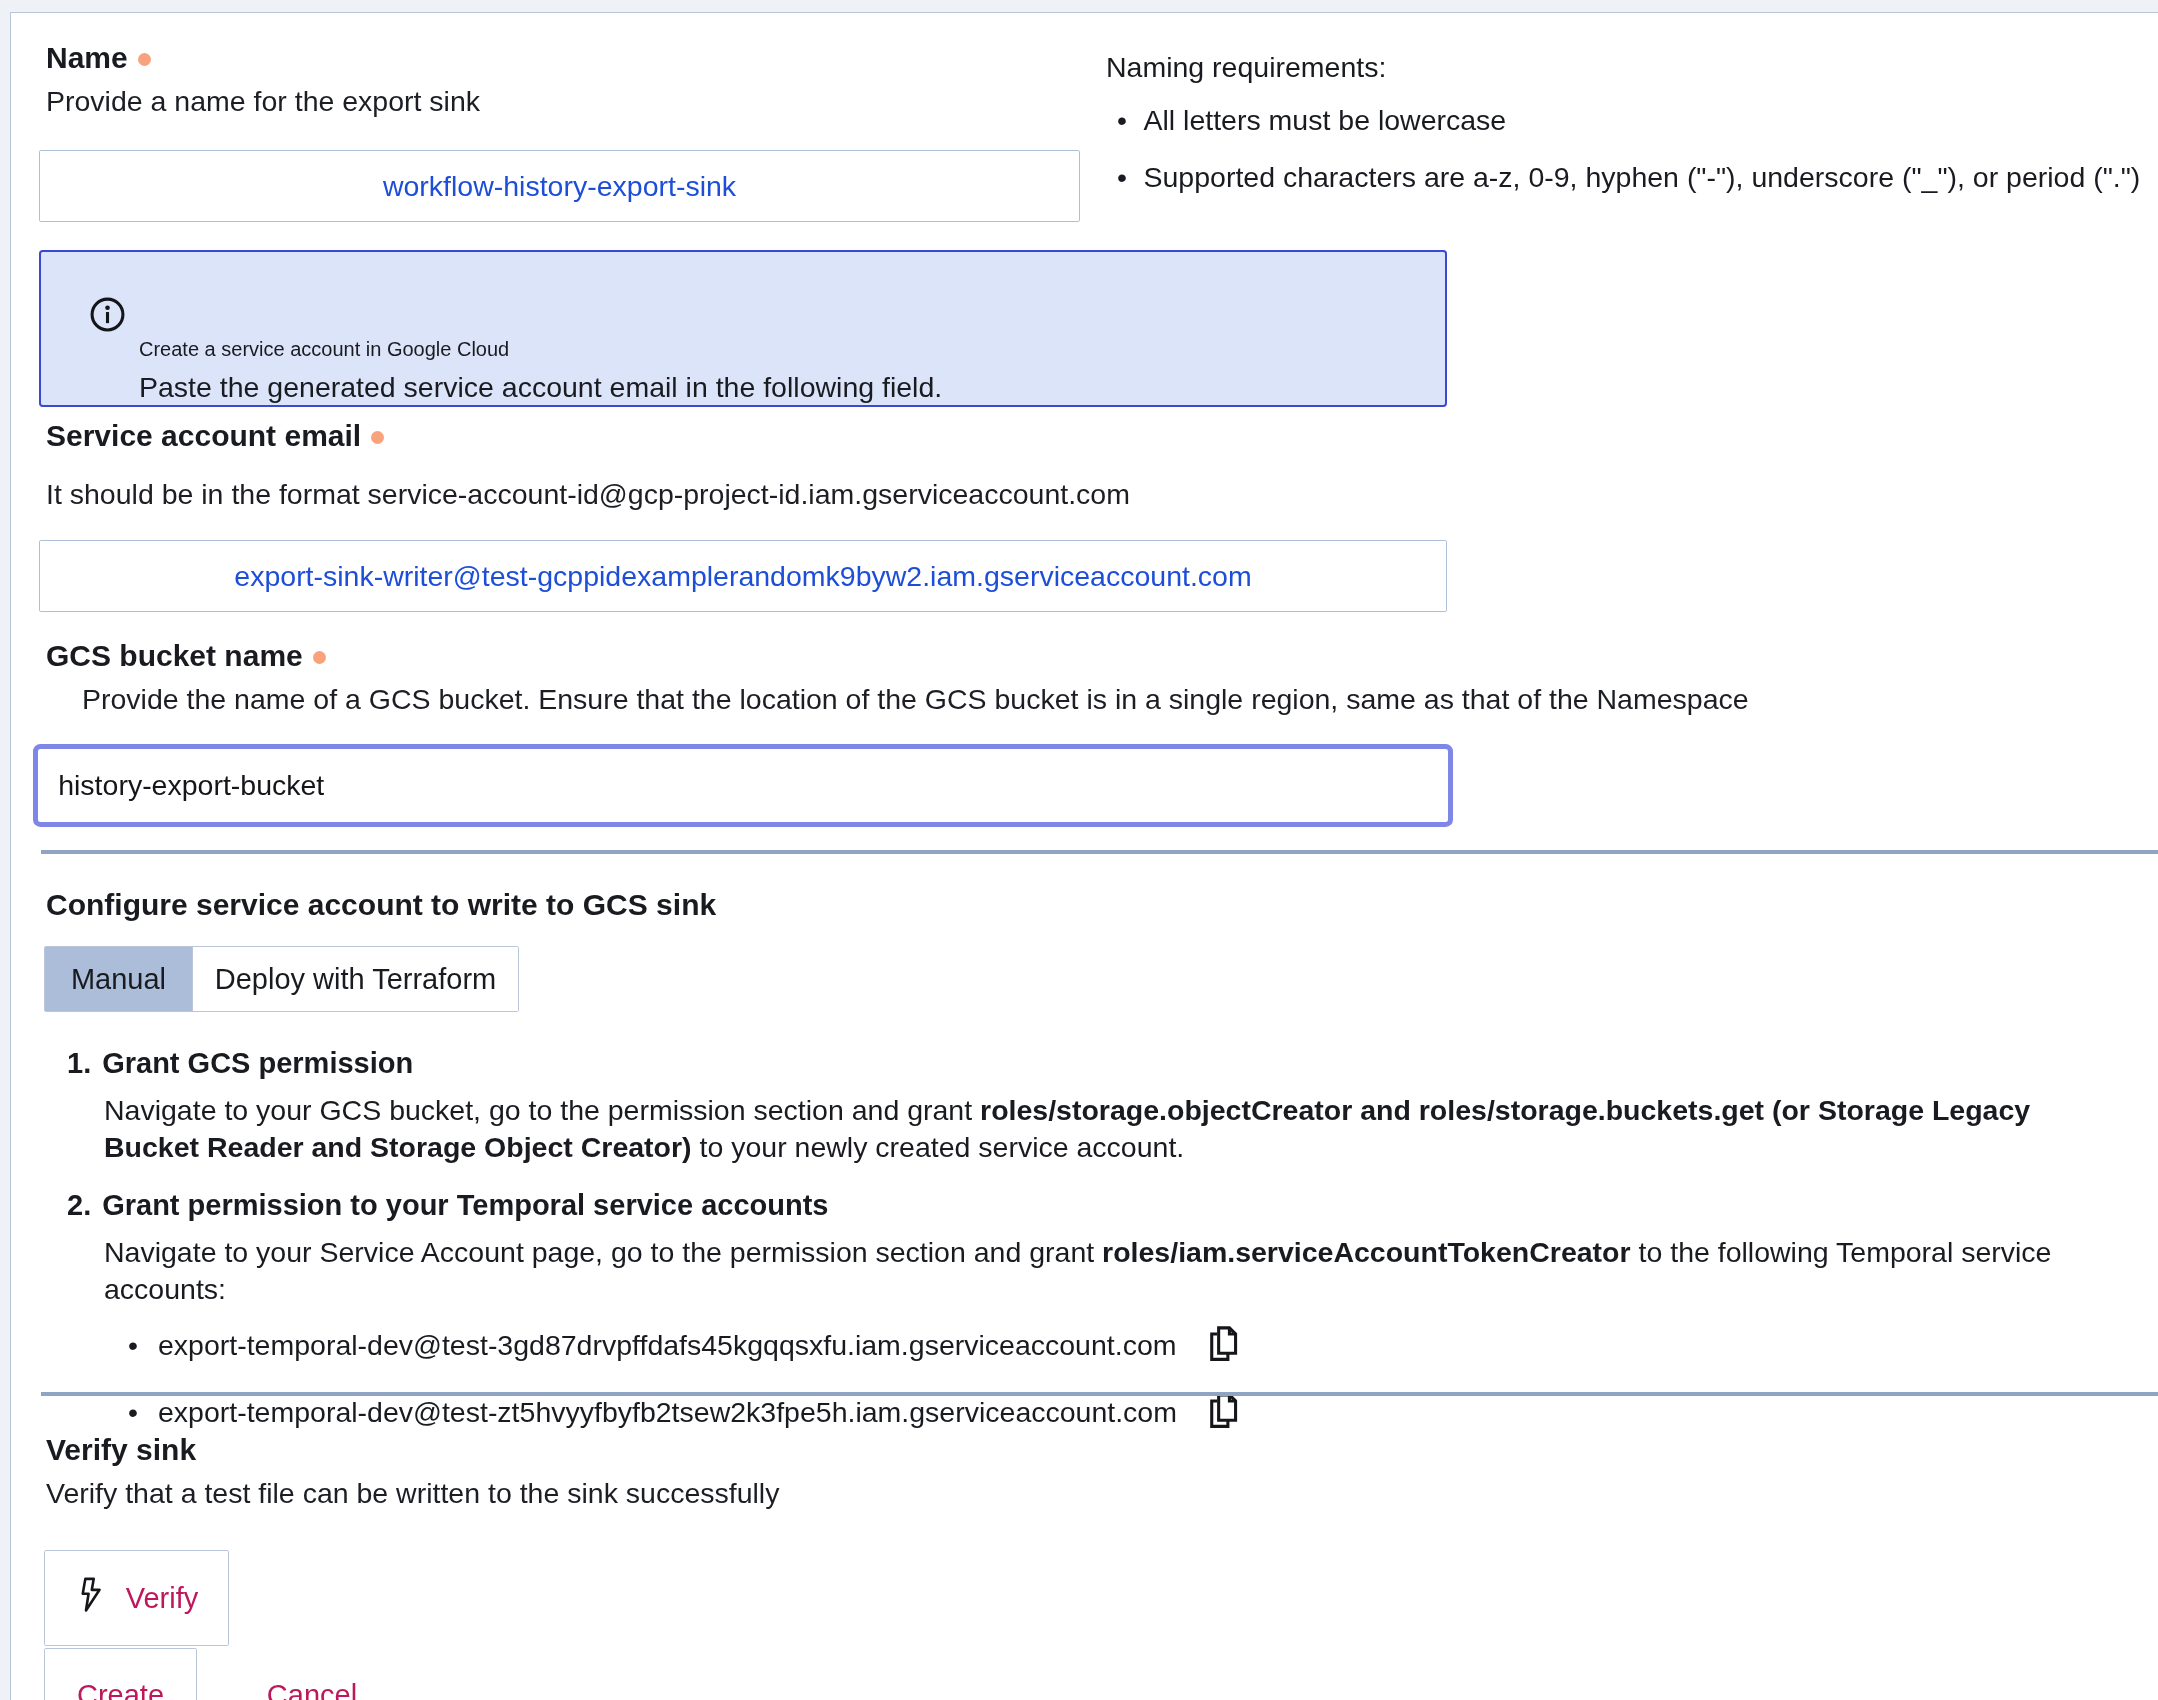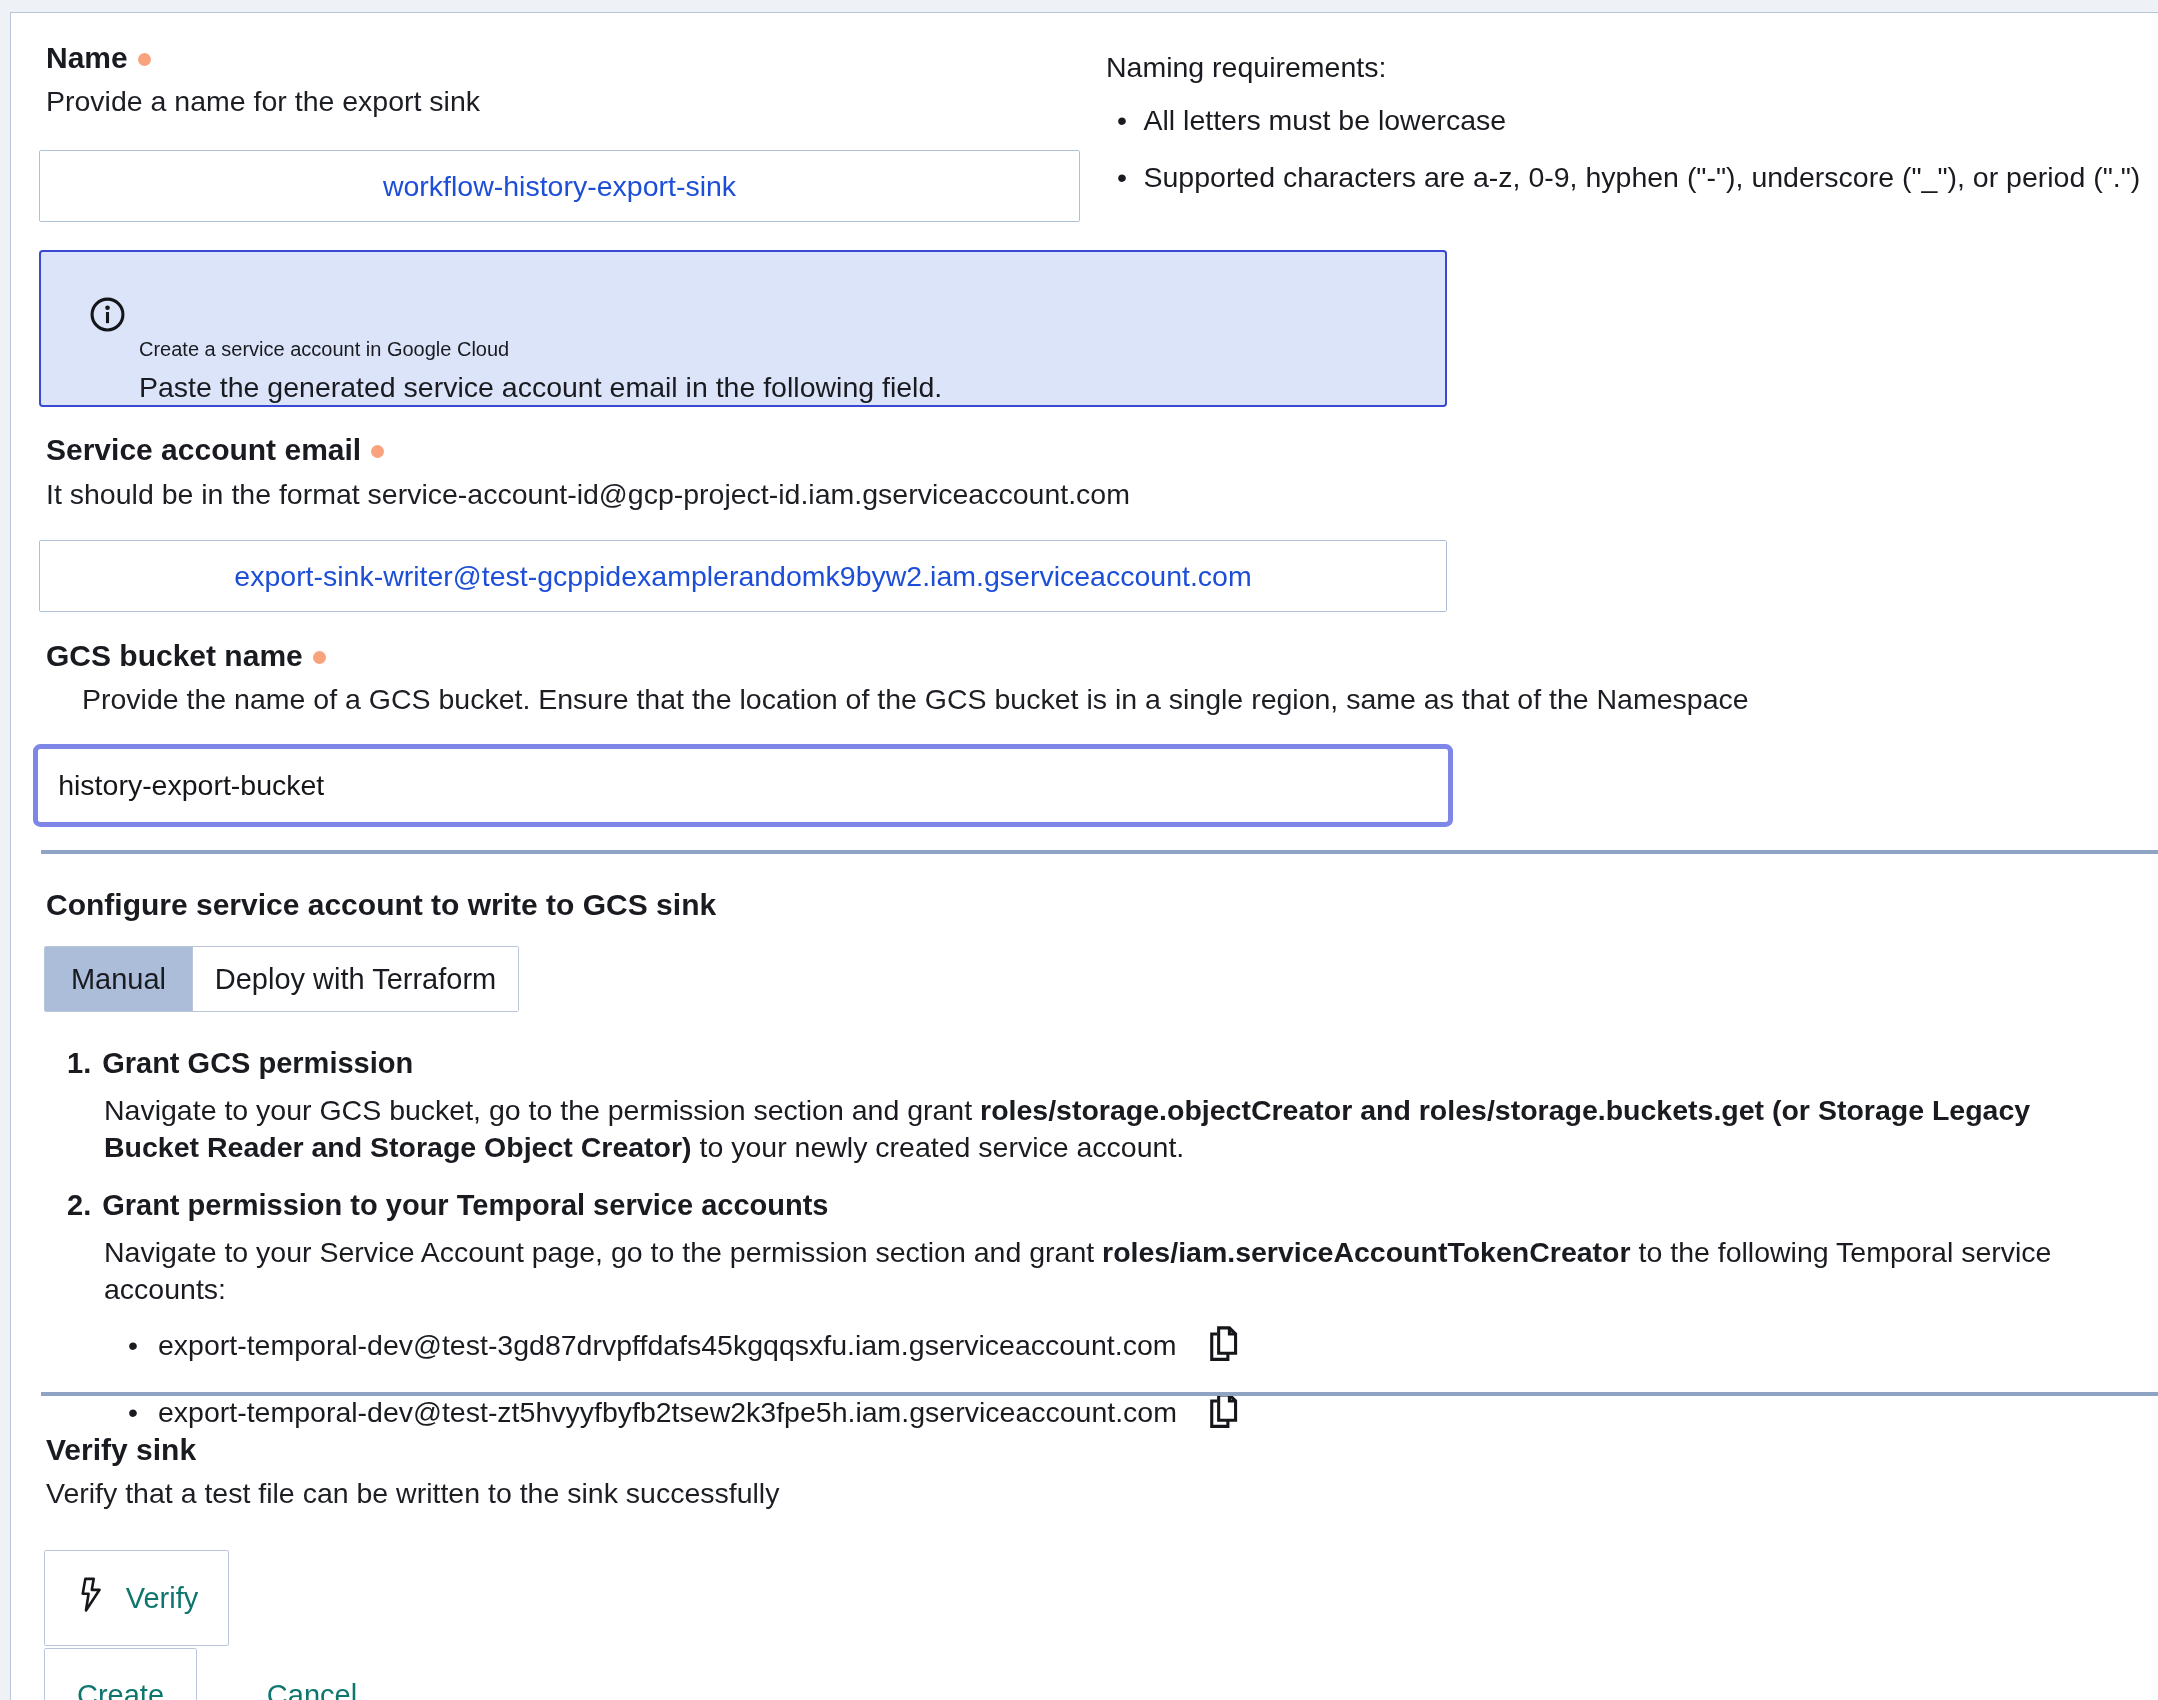--- a/index.html
+++ b/index.html
@@ -54,21 +54,21 @@
   .step-body b { font-weight:bold; }
   .step2 { margin-top:22px; }
   .acct-list { margin:16.5px 0 0 61px; }
   .acct-row { display:flex; align-items:center; margin-top:24px; font-size:28.5px; line-height:37px; }
   .acct-row:first-child { margin-top:0; }
   .acct-row::before { content:"•"; margin-right:20px; font-size:28.5px; }
   .copy-btn { background:none; border:none; margin-left:27.5px; padding:0; cursor:pointer; display:flex; align-items:center; }
   .btn {
     display:flex; align-items:center; justify-content:center; gap:20px;
     background:#fff; border:1.8px solid #b9c6da; border-radius:1.8px;
-    font-size:29px; color:#0f766e; cursor:pointer;
+    font-size:29px; color:#be185d; cursor:pointer;
     font-family:"Liberation Sans", sans-serif;
   }
   .btn.ghost { border:none; background:transparent; }
 </style>
 </head>
 <body>
 
 <div class="screen">
   <div class="panel"></div>
 
@@ -96,21 +96,21 @@
         <circle cx="12" cy="7.6" r="1.5" fill="#15161a"></circle>
         <rect x="11" y="10.4" width="2" height="7.2" fill="#15161a"></rect>
       </svg>
     </span>
     <span class="info-text">
       <div class="info-title">Create a service account in Google Cloud</div>
       <div class="info-body">Paste the generated service account email in the following field.</div>
     </span>
   </div>
 
-  <div class="abs label-row" style="left:46px; top:435px;">
+  <div class="abs label-row" style="left:46px; top:421px;">
     <span>Service account email</span>
     <span class="req-dot"></span>
   </div>
   <div class="abs desc" style="left:46px; top:477px;">It should be in the format service-account-id@gcp-project-id.iam.gserviceaccount.com</div>
   <input class="abs text-input" style="left: 39px; top: 540px; width: 1408px; height: 72px;" type="text" value="export-sink-writer@test-gcppidexamplerandomk9byw2.iam.gserviceaccount.com">
 
   <div class="abs label-row" style="left:46px; top:641px;">
     <span>GCS bucket name</span>
     <span class="req-dot"></span>
   </div>

